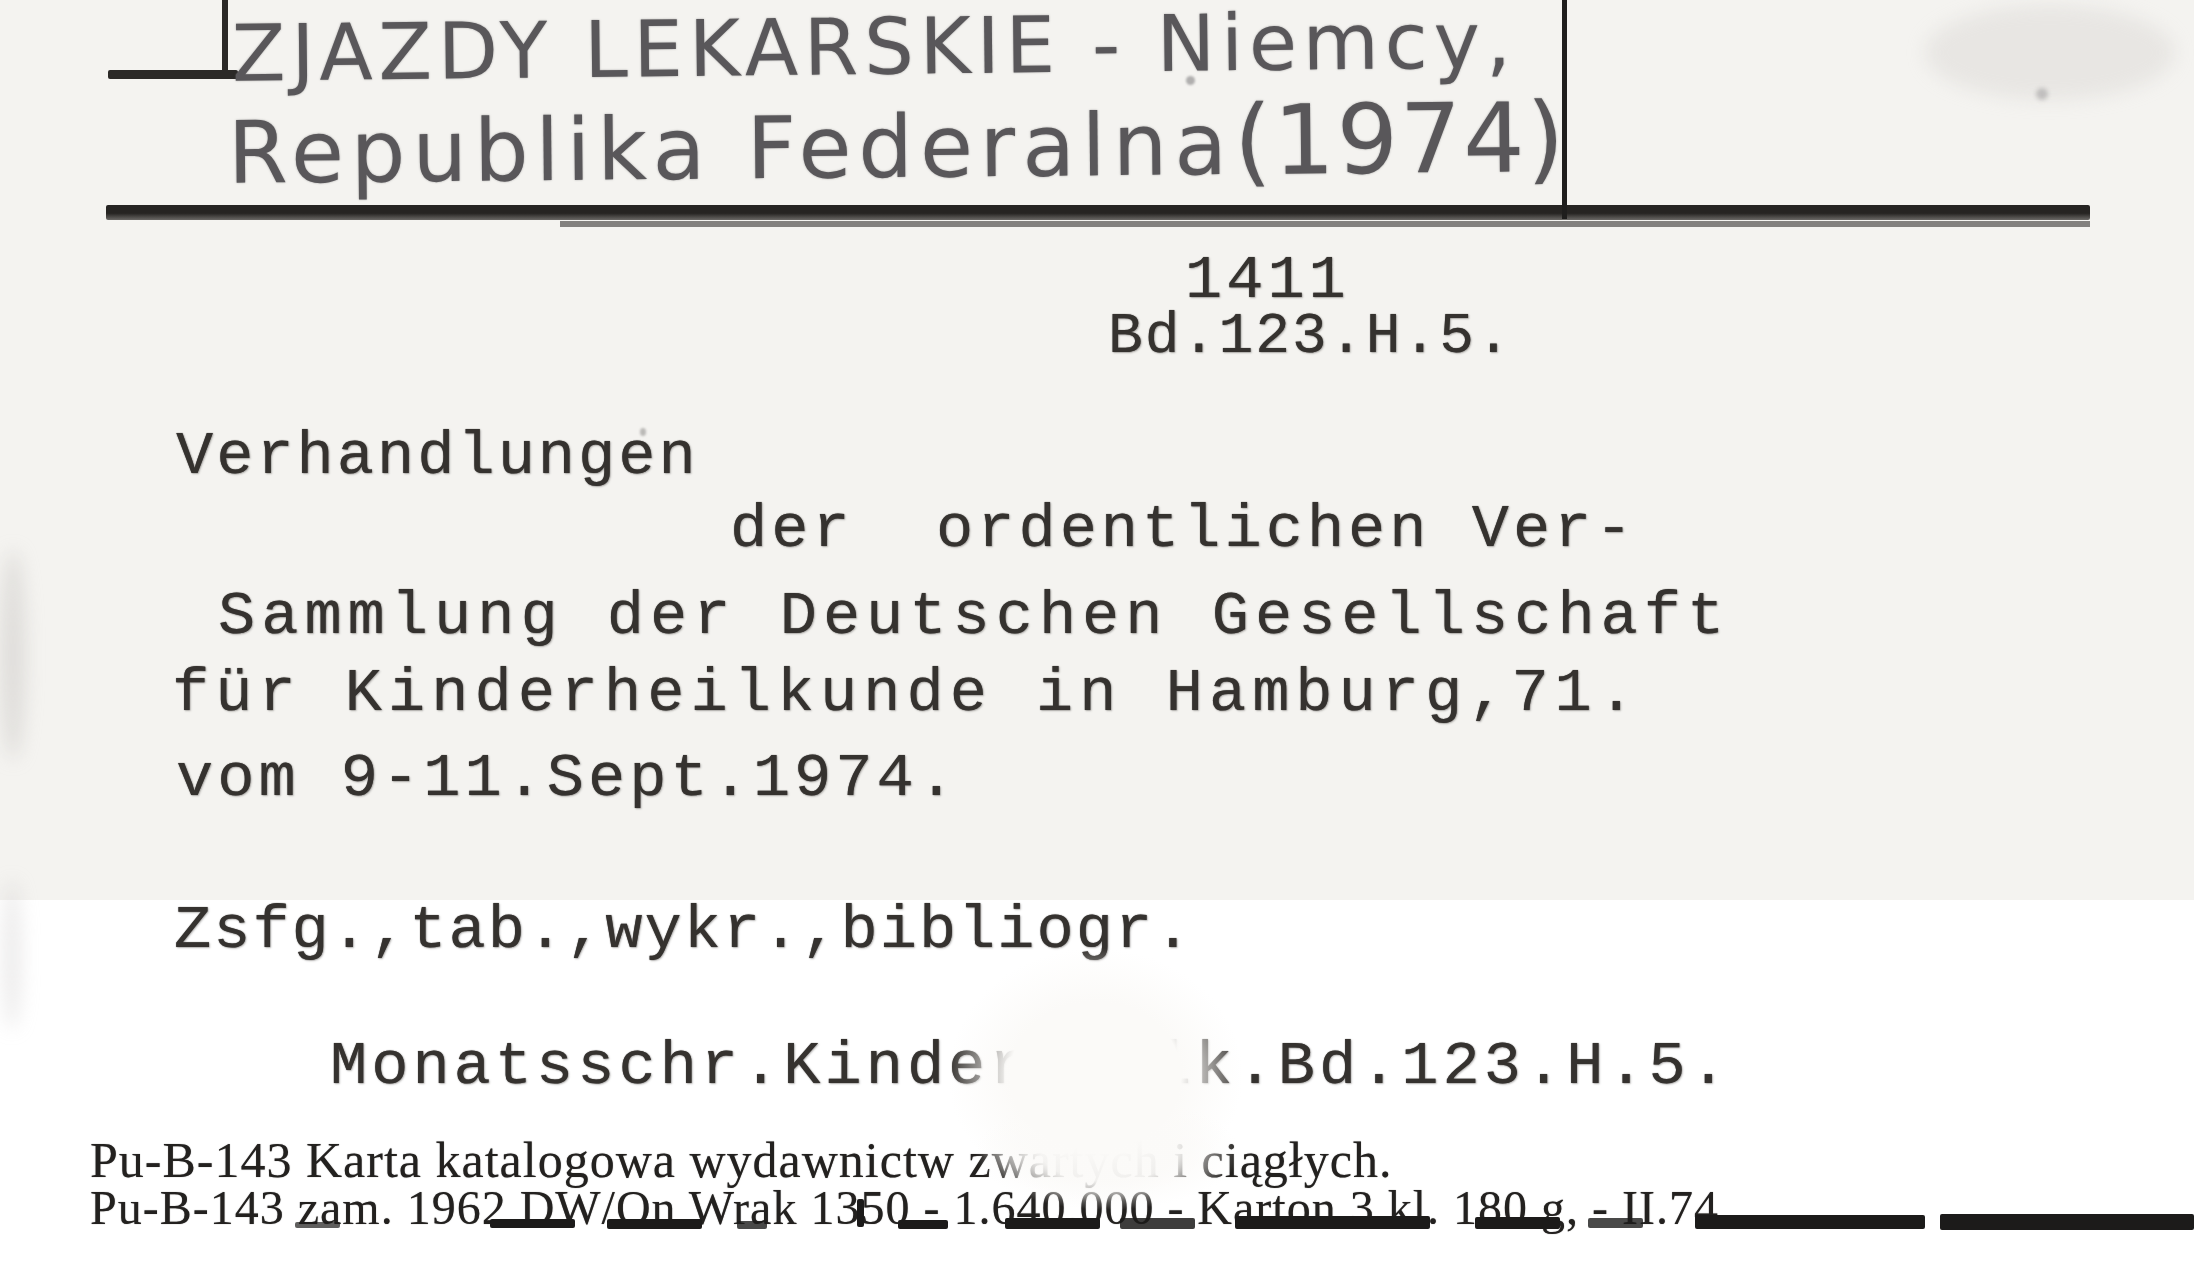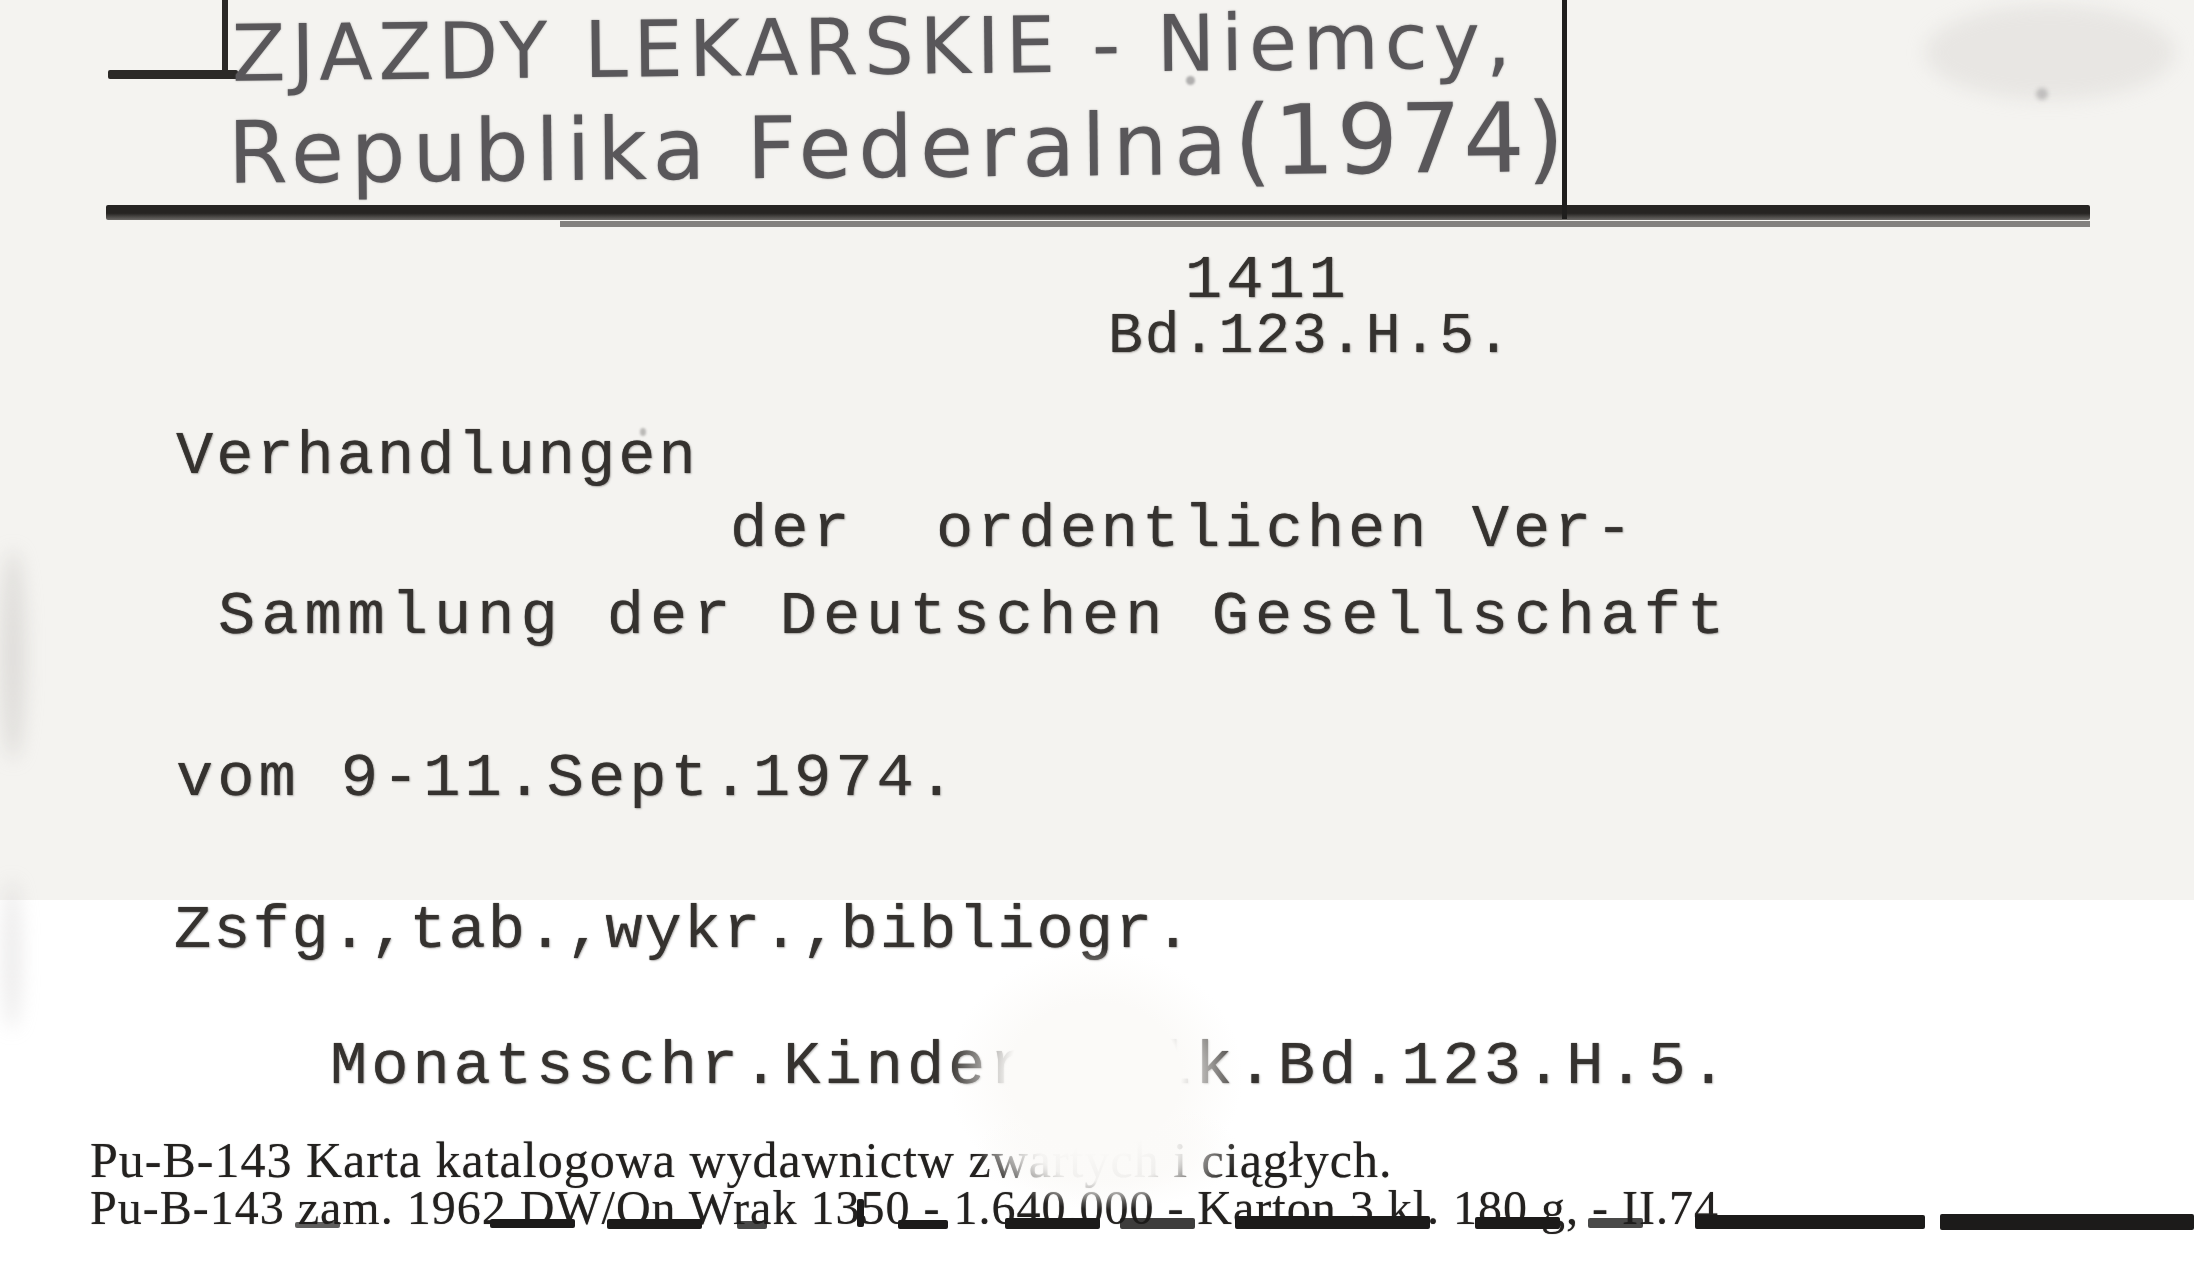--- a/index.html
+++ b/index.html
@@ -93,20 +93,21 @@
 
   <div class="mark" id="head-rule"></div>
   <div class="mark" id="head-rule-echo"></div>
 
   <div class="typed" style="left:1185px;top:248px;">1411</div>
   <div class="typed" style="left:1108px;top:307px;font-size:58px;letter-spacing:2px;">Bd.123.H.5.</div>
 
   <div class="typed" style="left:730px;top:497px;">der  ordentlichen Ver-</div>
   <div class="typed" style="left:176px;top:424px;letter-spacing:3px;">Verhandlungen</div>
   <div class="typed" style="left:172px;top:584px;letter-spacing:6px;margin-left:46px;">Sammlung der Deutschen Gesellschaft</div>
+  <div class="typed" style="left:172px;top:661px;letter-spacing:6px;">für Kinderheilkunde in Hamburg,71.</div>
   <div class="typed" style="left:176px;top:746px;">vom 9-11.Sept.1974.</div>
   <div class="typed" style="left:174px;top:898px;letter-spacing:2px;">Zsfg.,tab.,wykr.,bibliogr.</div>
   <div class="typed" style="left:330px;top:1034px;">Monatsschr.Kinderheilk.Bd.123.H.5.</div>
 
   <div class="printed" id="footer-1">Pu-B-143 Karta katalogowa wydawnictw zwartych i ciągłych.</div>
   <div class="printed" id="footer-2">Pu-B-143 zam. 1962 DW/On Wrak 1350 - 1.640.000 - Karton 3 kl. 180 g, - II.74.</div>
 
   <div class="blob" id="blob-main"></div>
   <div class="blob" id="blob-lower"></div>
 

